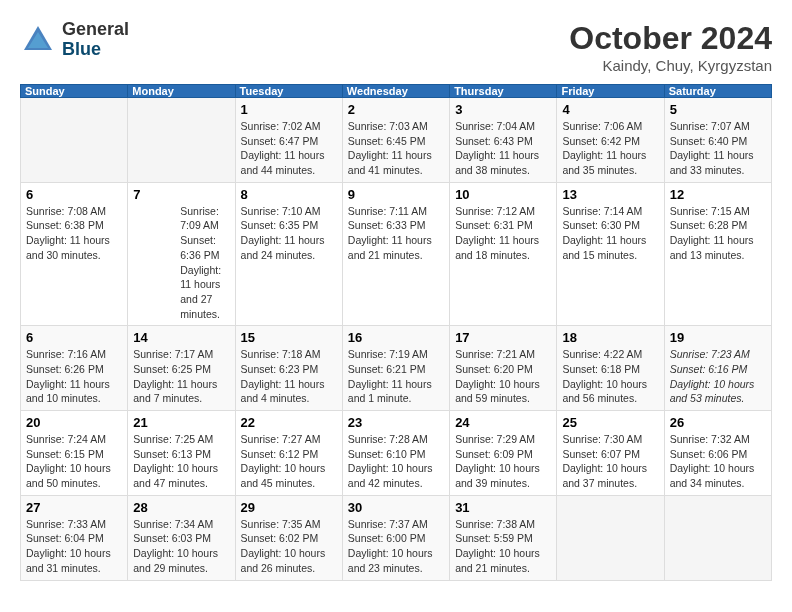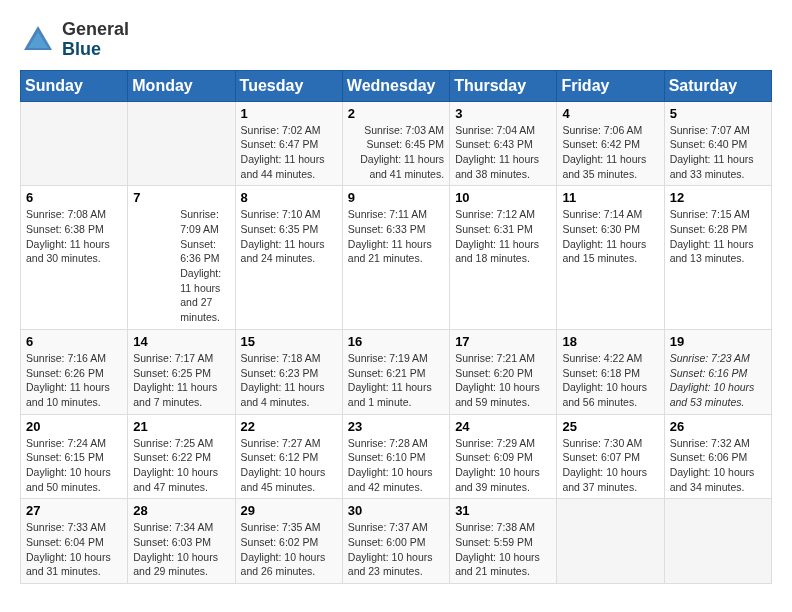--- a/index.html
+++ b/index.html
@@ -47,23 +47,23 @@
     table {
       width: 100%;
       border-collapse: collapse;
       font-size: 11px;
     }
     thead tr {
       background-color: #2a6db5;
       color: #fff;
     }
     thead th {
-      padding: 6px 4px;
+      padding: 0 4px;
       text-align: left;
-      font-size: 16px;
+      font-size: 11px;
       font-weight: bold;
       border: 1px solid #1a5a9a;
     }
     tbody td {
       border: 1px solid #ddd;
       padding: 4px 5px;
       vertical-align: top;
       width: calc(100% / 7);
       min-height: 80px;
     }
@@ -96,20 +96,24 @@
     <svg class="logo-icon" viewBox="0 0 36 36">
       <rect x="0" y="0" width="36" height="36" fill="none"></rect>
       <polygon points="18,4 32,28 4,28" fill="#2a6db5" opacity="0.85"></polygon>
       <polygon points="18,10 28,26 8,26" fill="#5aaad8" opacity="0.7"></polygon>
     </svg>
     <div class="logo-text">
       <span>General</span><br>
       <span class="blue">Blue</span>
     </div>
   </div>
+  <div class="title-block">
+    <div class="month-title">October 2024</div>
+    <div class="location">Kaindy, Chuy, Kyrgyzstan</div>
+  </div>
 </div>
 
 <table>
   <thead>
     <tr>
     <th>Sunday</th>
         <th>Monday</th>
         <th>Tuesday</th>
         <th>Wednesday</th>
         <th>Thursday</th>
@@ -122,21 +126,21 @@
         <td class="empty-cell"></td>
         <td class="empty-cell"></td>
         <td>
           <span class="day-num">1</span>
           <div class="day-info" style="white-space: pre-line;">Sunrise: 7:02 AM
 Sunset: 6:47 PM
 Daylight: 11 hours and 44 minutes.</div>
         </td>
         <td>
           <span class="day-num">2</span>
-          <div class="day-info" style="white-space: pre-line; text-align: right;">Sunrise: 7:03 AM
+          <div class="day-info" style="white-space: pre-line;">Sunrise: 7:03 AM
 Sunset: 6:45 PM
 Daylight: 11 hours and 41 minutes.</div>
         </td>
         <td>
           <span class="day-num">3</span>
           <div class="day-info" style="white-space: pre-line;">Sunrise: 7:04 AM
 Sunset: 6:43 PM
 Daylight: 11 hours and 38 minutes.</div>
         </td>
         <td>
@@ -177,21 +181,21 @@
 Sunset: 6:33 PM
 Daylight: 11 hours and 21 minutes.</div>
         </td>
         <td>
           <span class="day-num">10</span>
           <div class="day-info" style="white-space: pre-line;">Sunrise: 7:12 AM
 Sunset: 6:31 PM
 Daylight: 11 hours and 18 minutes.</div>
         </td>
         <td>
-          <span class="day-num">11</span>
+          <span class="day-num">13</span>
           <div class="day-info" style="white-space: pre-line;">Sunrise: 7:14 AM
 Sunset: 6:30 PM
 Daylight: 11 hours and 15 minutes.</div>
         </td>
         <td>
           <span class="day-num">12</span>
           <div class="day-info" style="white-space: pre-line;">Sunrise: 7:15 AM
 Sunset: 6:28 PM
 Daylight: 11 hours and 13 minutes.</div>
         </td>
@@ -243,21 +247,21 @@
       <tr>
         <td>
           <span class="day-num">20</span>
           <div class="day-info" style="white-space: pre-line;">Sunrise: 7:24 AM
 Sunset: 6:15 PM
 Daylight: 10 hours and 50 minutes.</div>
         </td>
         <td>
           <span class="day-num">21</span>
           <div class="day-info" style="white-space: pre-line;">Sunrise: 7:25 AM
-Sunset: 6:22 PM
+Sunset: 6:13 PM
 Daylight: 10 hours and 47 minutes.</div>
         </td>
         <td>
           <span class="day-num">22</span>
           <div class="day-info" style="white-space: pre-line;">Sunrise: 7:27 AM
 Sunset: 6:12 PM
 Daylight: 10 hours and 45 minutes.</div>
         </td>
         <td>
           <span class="day-num">23</span>

